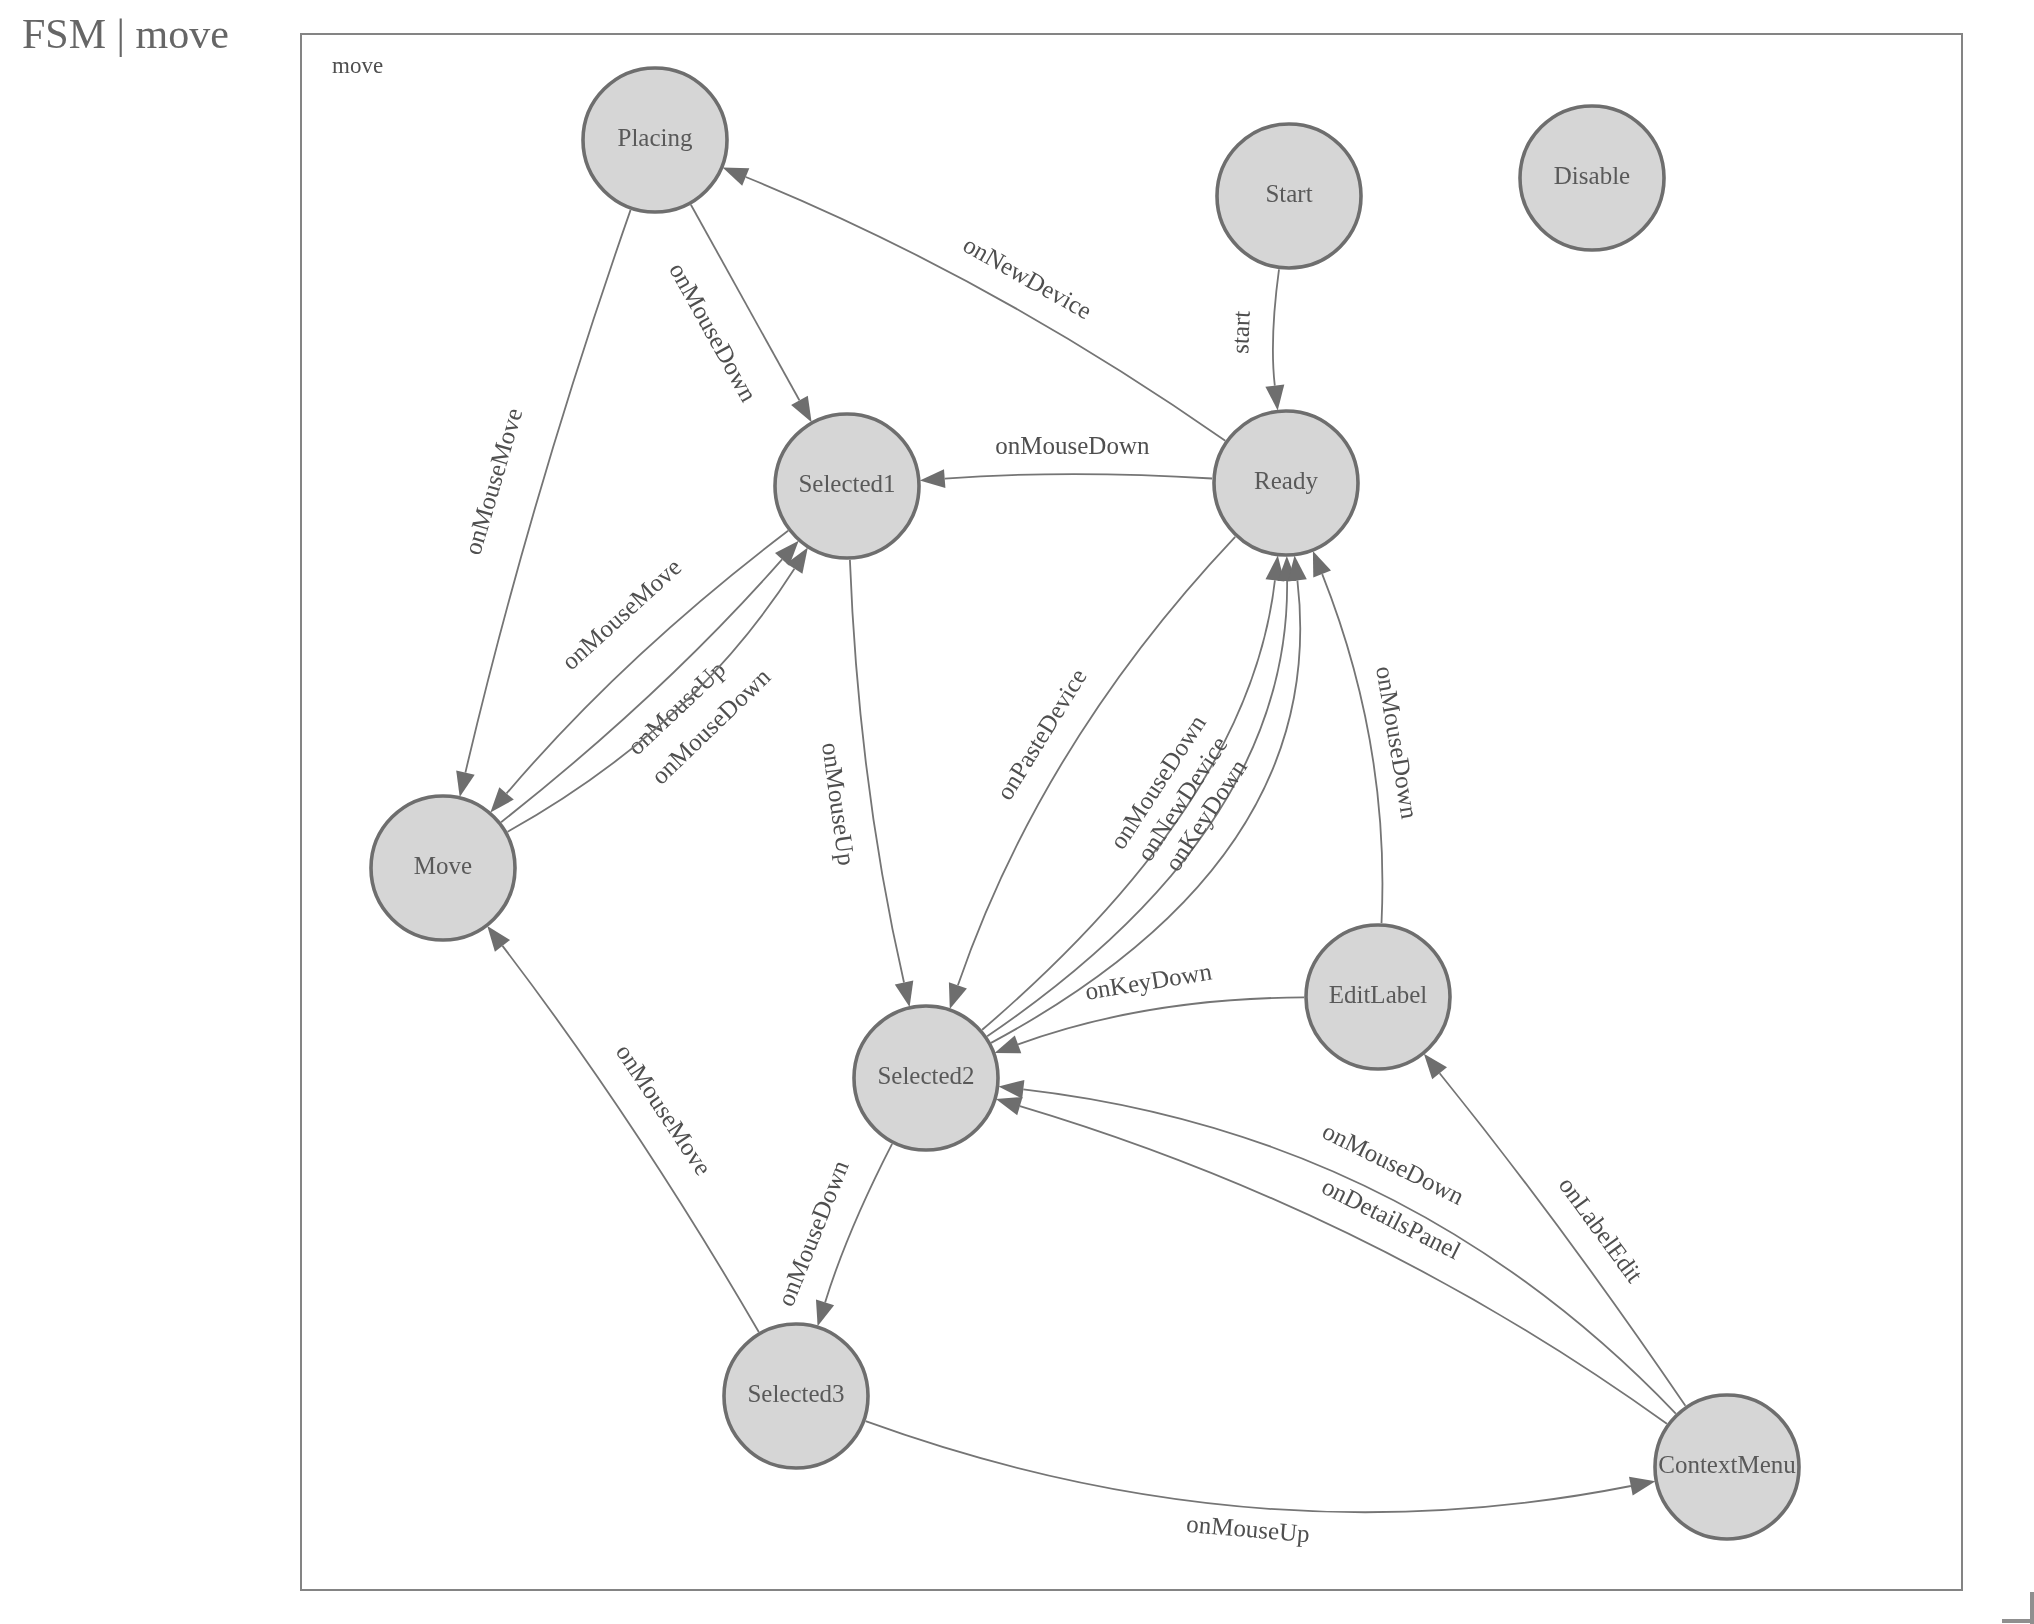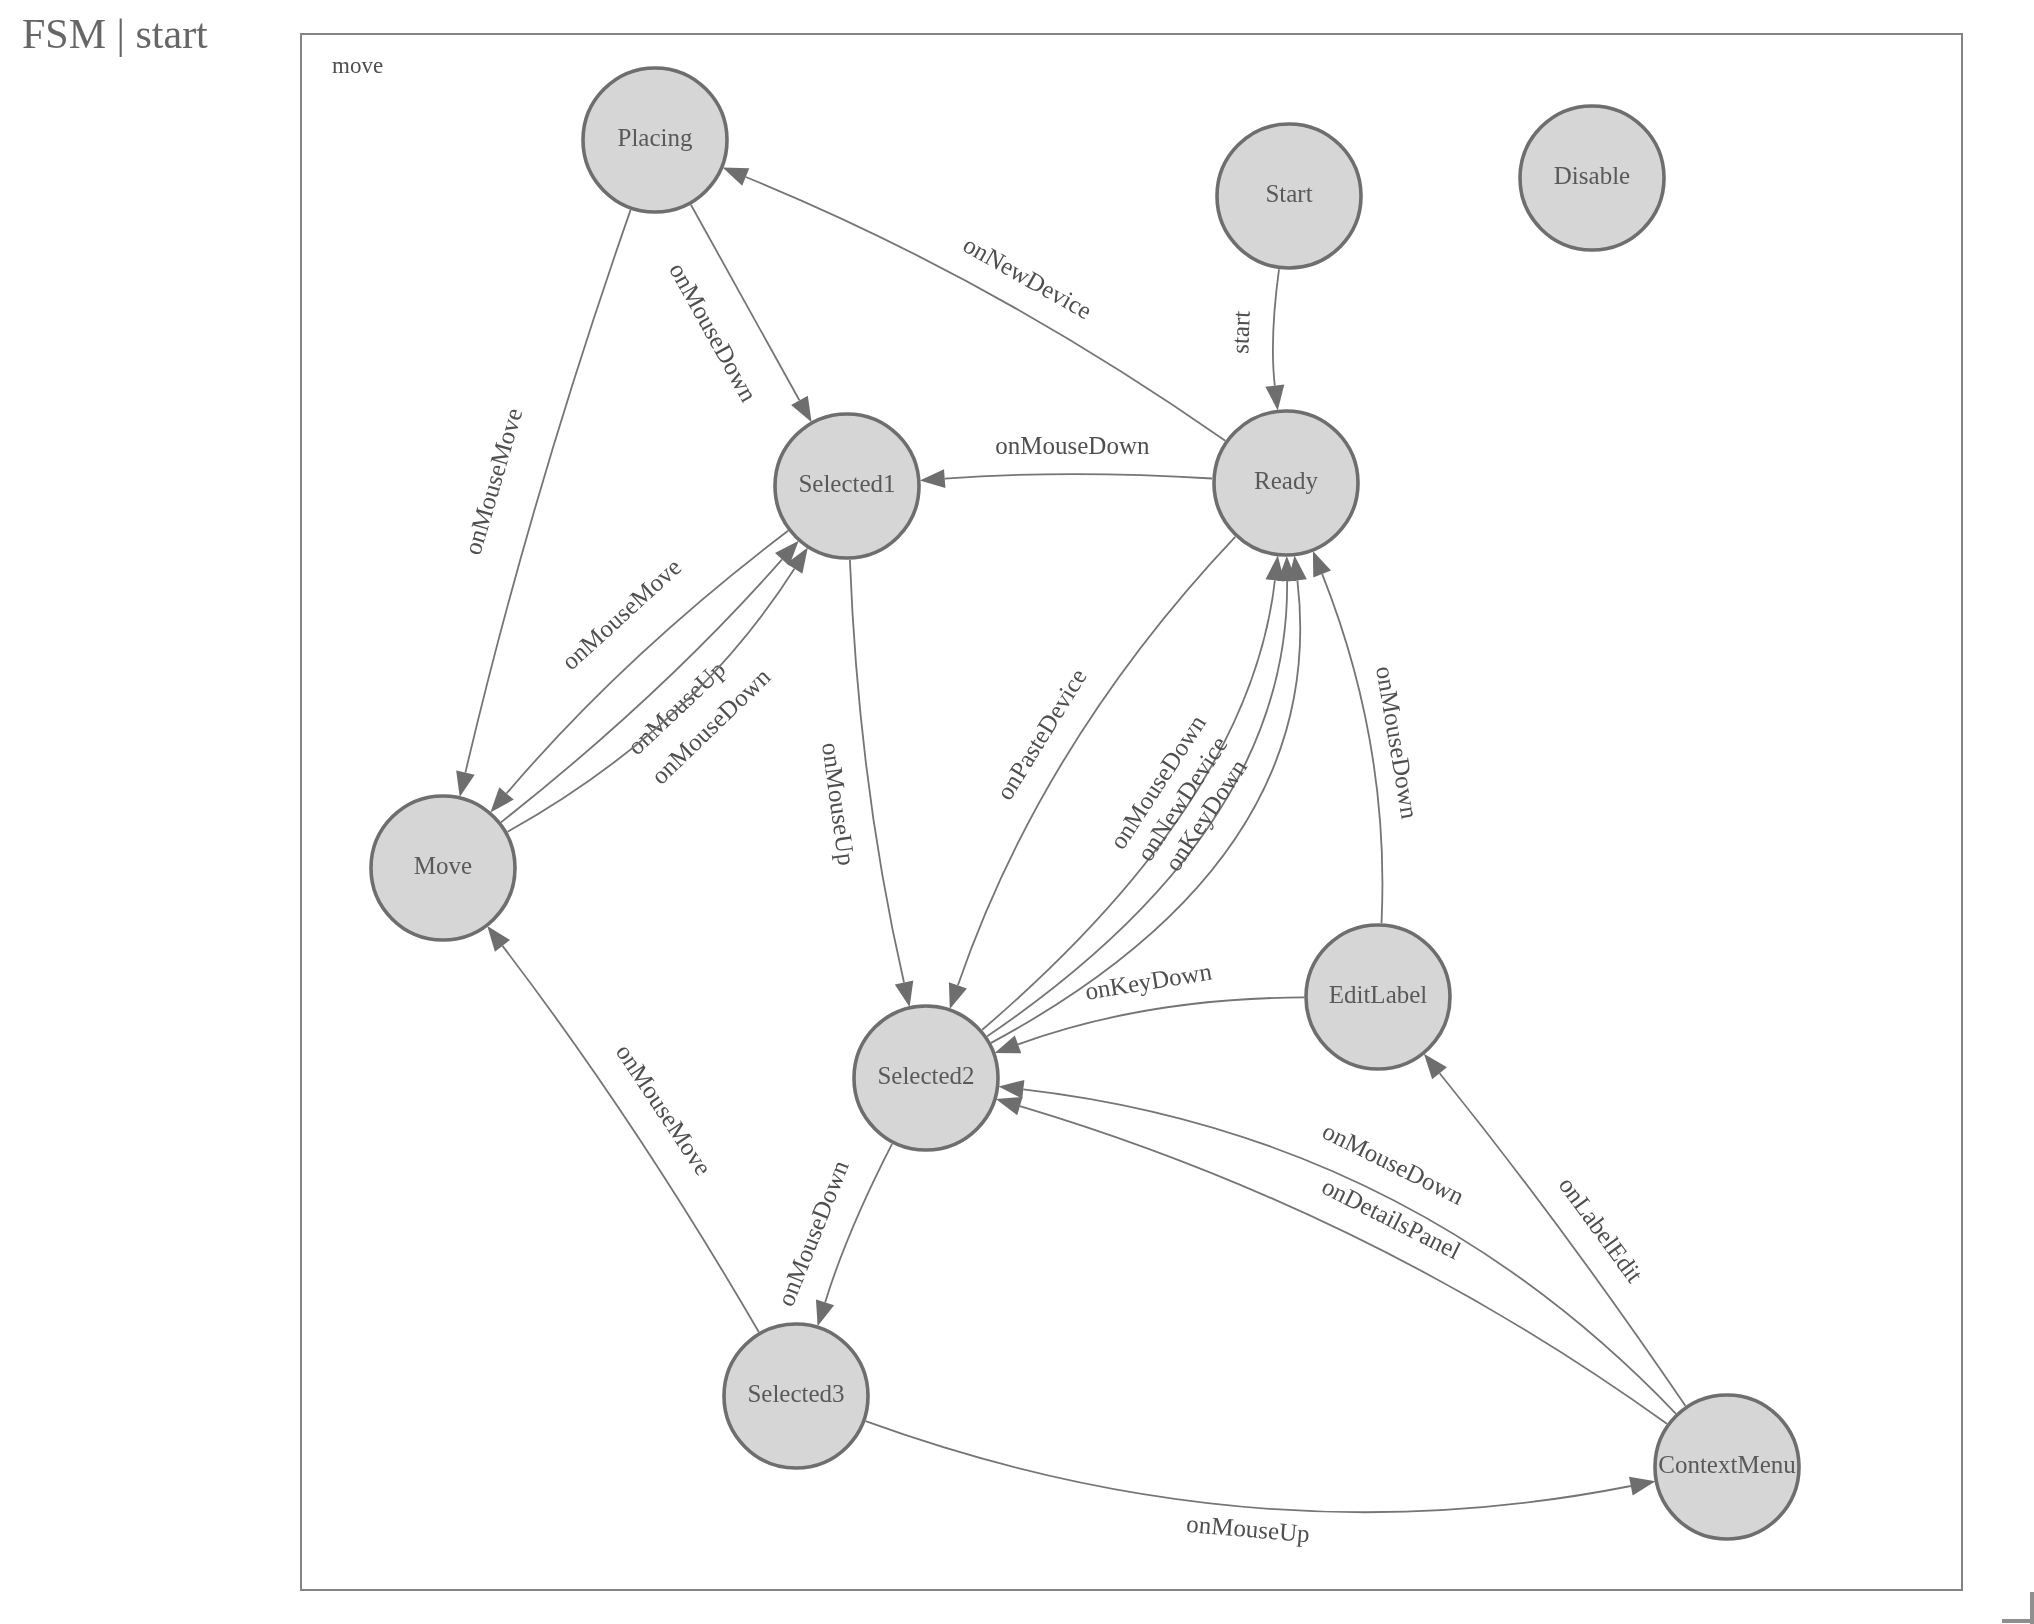--- a/index.html
+++ b/index.html
@@ -13,21 +13,21 @@
   svg#graph{position:absolute;left:0;top:0;}
   .corner-v{position:absolute;left:2030px;top:1592px;width:4px;height:32px;background:#8f8f8f;}
   .corner-h{position:absolute;left:2002px;top:1619px;width:32px;height:4px;background:#8f8f8f;}
   text{font-family:"Liberation Serif","DejaVu Serif",serif;}
   .node-label{fill:#595959;font-size:25px;}
   .edge-label{fill:#4f4f4f;font-size:25px;}
 </style>
 </head>
 <body>
 
-<div class="page-title">FSM | start</div>
+<div class="page-title">FSM | move</div>
 
 <div class="frame">
   <div class="frame-label">move</div>
 </div>
 
 <svg id="graph" width="2034" height="1624" viewBox="0 0 2034 1624">
     <path d="M 690.9 204.7 Q 751.0 313.0 799.4 400.3" fill="none" stroke="#757575" stroke-width="1.8"></path>
     <polygon points="811.6,422.2 791.1,404.9 807.8,395.7" fill="#6e6e6e"></polygon>
     <text x="710.9" y="333.5" text-anchor="middle" dominant-baseline="middle" class="edge-label" transform="rotate(61.0 710.9 333.5)">onMouseDown</text>
     <path d="M 630.6 209.9 Q 529.8 498.4 465.4 772.6" fill="none" stroke="#757575" stroke-width="1.8"></path>

